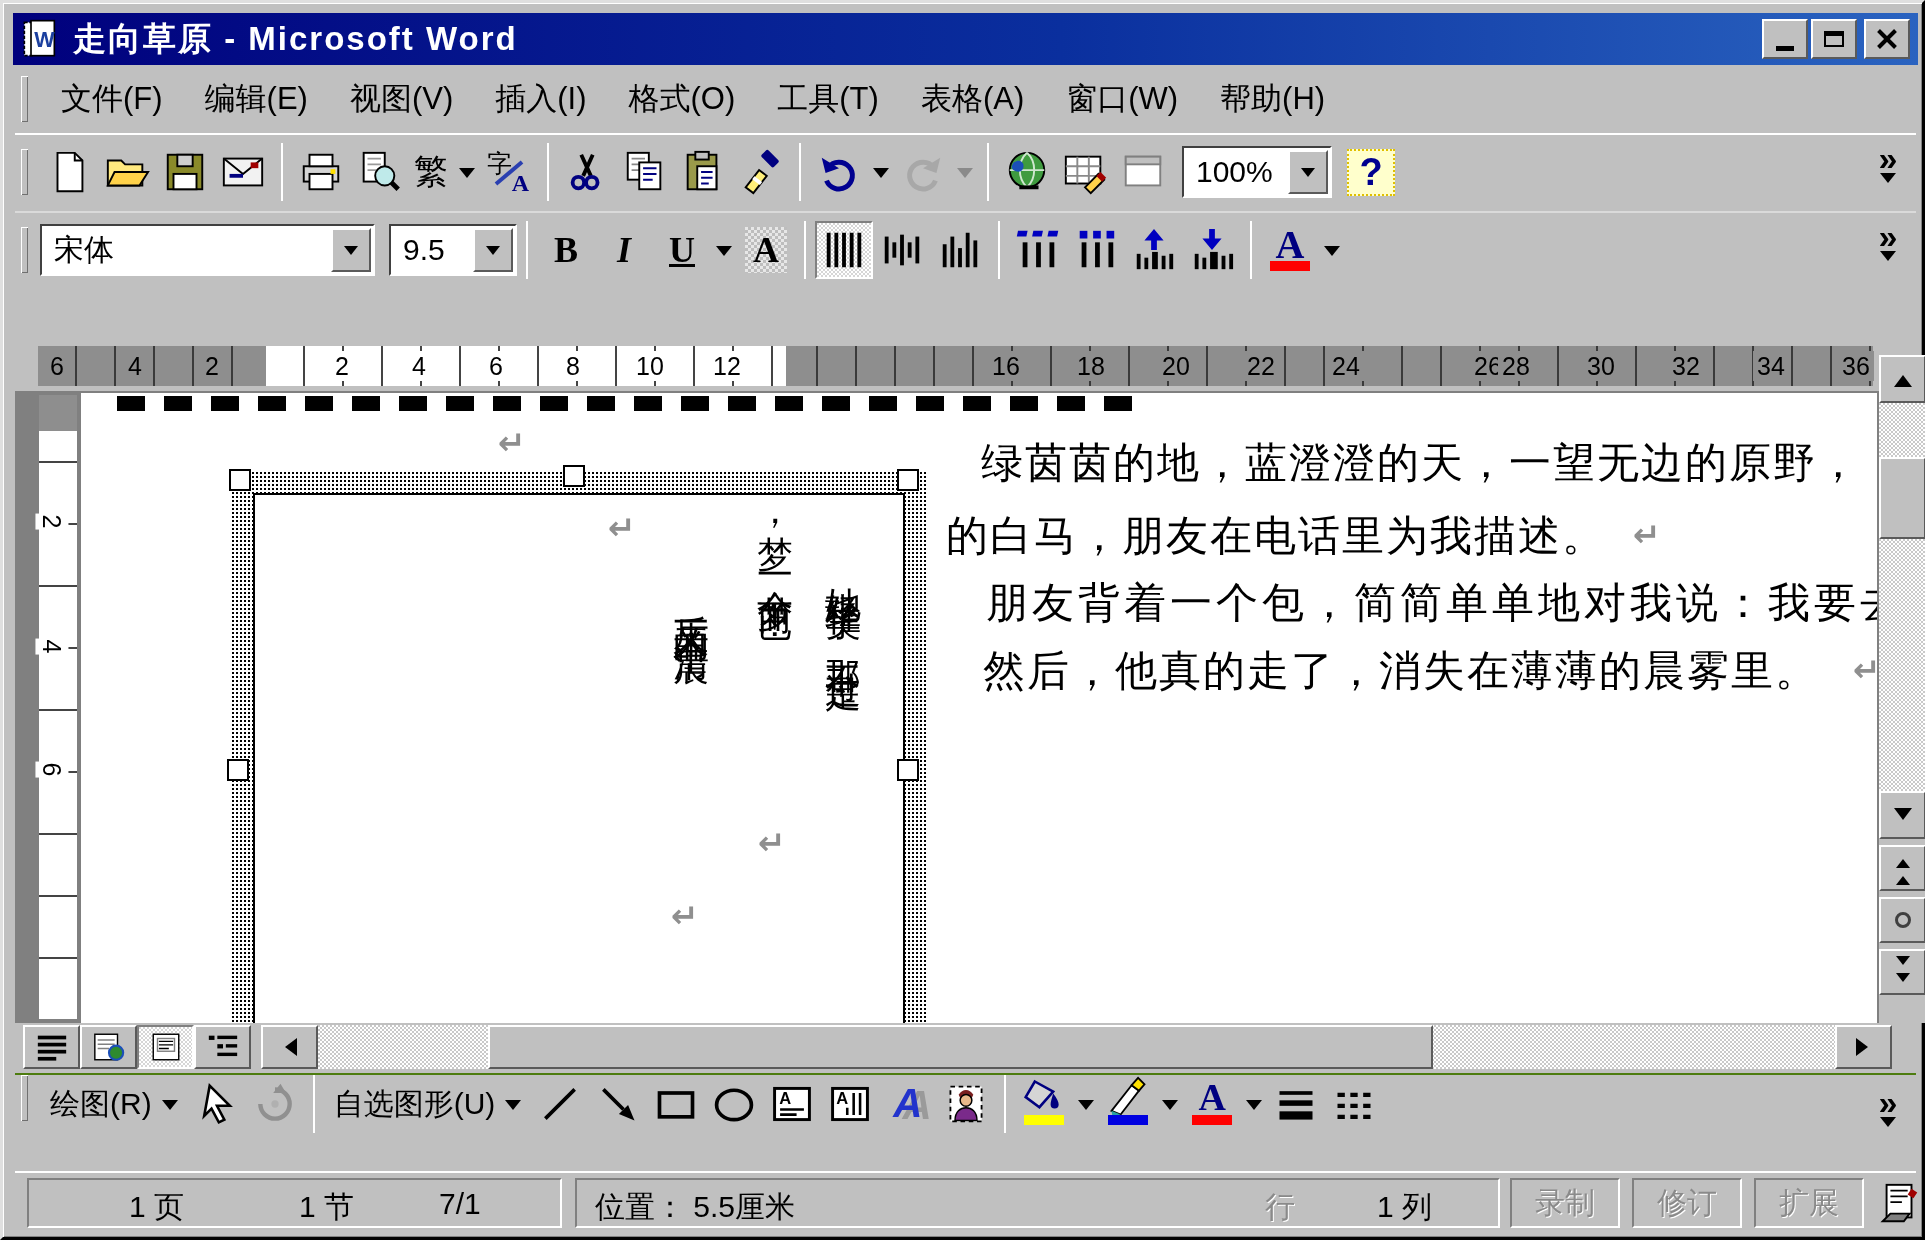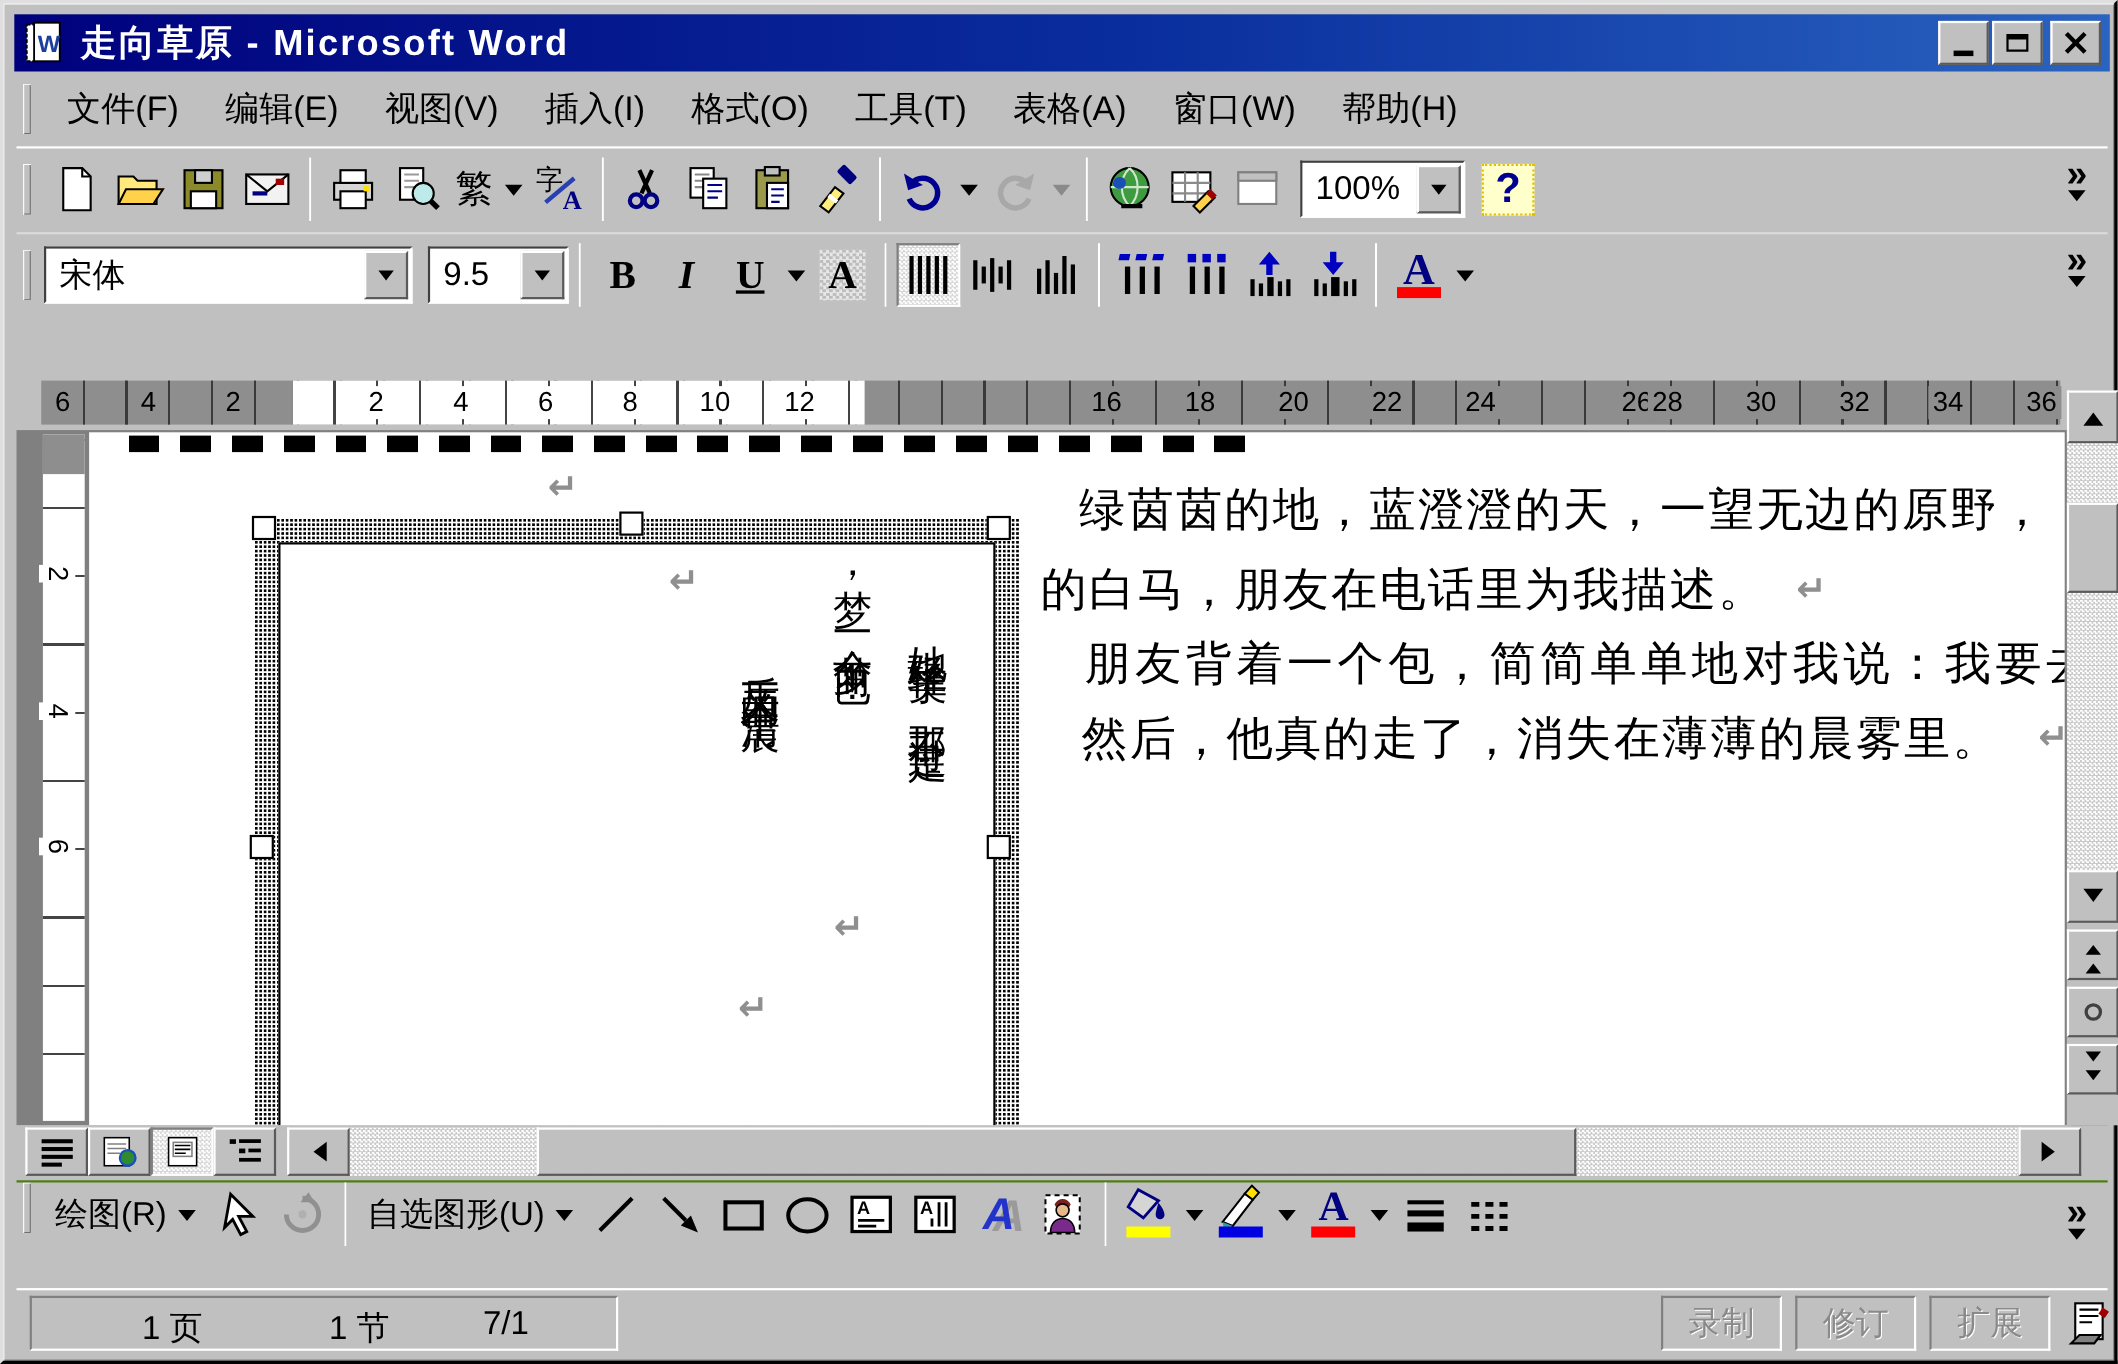--- a/index.html
+++ b/index.html
@@ -678,20 +678,25 @@
       <div class="tri-d" style="margin:0 auto"></div>
     </div>
   </div>
 
   <div class="abs statusbar">
     <div class="sp" style="left:12px;width:535px">
       <span style="left:100px">1 页</span>
       <span style="left:270px">1 节</span>
       <span style="left:410px">7/1</span>
     </div>
+    <div class="sp" style="left:560px;width:925px">
+      <span style="left:18px">位置：  5.5厘米</span>
+      <span class="gray-emboss" style="left:688px">行</span>
+      <span style="left:800px">1 列</span>
+    </div>
     <div class="sbtn2" style="left:1495px">
         <span>录制</span>
       </div>
     <div class="sbtn2" style="left:1617px">
         <span>修订</span>
       </div>
     <div class="sbtn2" style="left:1739px">
         <span>扩展</span>
       </div>
     <svg class="abs" style="left:1862px;top:8px" width="46" height="46" viewBox="0 0 24 24">

